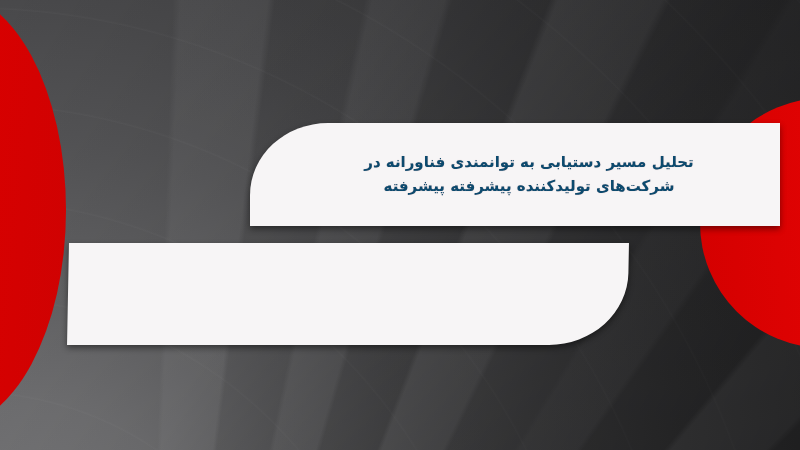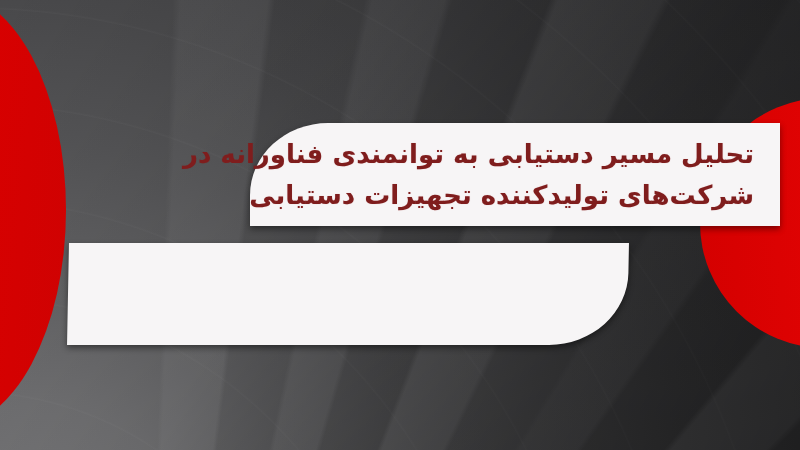--- a/index.html
+++ b/index.html
@@ -146,23 +146,23 @@
     width: 560px;
     height: 102px;
     border-bottom-right-radius: 78px 72px;
     transform: skewX(-1.1deg);
   }
 
   
   .title-text {
     direction: rtl;
     text-align: center;
-    color: #7f1d1d;
+    color: #0c4a6e;
     font-family: "DejaVu Sans", "Liberation Sans", sans-serif;
-    font-size: 26px;
+    font-size: 15px;
     font-weight: 700;
     line-height: 1.55;
     letter-spacing: 0;
     padding: 0 26px 0 54px;
     width: 100%;
     box-sizing: border-box;
     text-shadow: 0 0 1px rgba(156,16,16,0.25);
   }
   .title-line { display: block; white-space: nowrap; }
 </style>
@@ -179,17 +179,17 @@
   <div class="circle-red circle-left"></div>
   <div class="circle-red circle-right"></div>
 
   <div class="banner banner-sub">
     <span></span>
   </div>
 
   <div class="banner banner-title">
     <div class="title-text">
       <span class="title-line">تحلیل مسیر دستیابی به توانمندی فناورانه در</span>
-      <span class="title-line">شرکت‌های تولیدکننده تجهیزات دستیابی</span>
+      <span class="title-line">شرکت‌های تولیدکننده پیشرفته پیشرفته</span>
     </div>
   </div>
 
 </div>
 
 </body></html>

